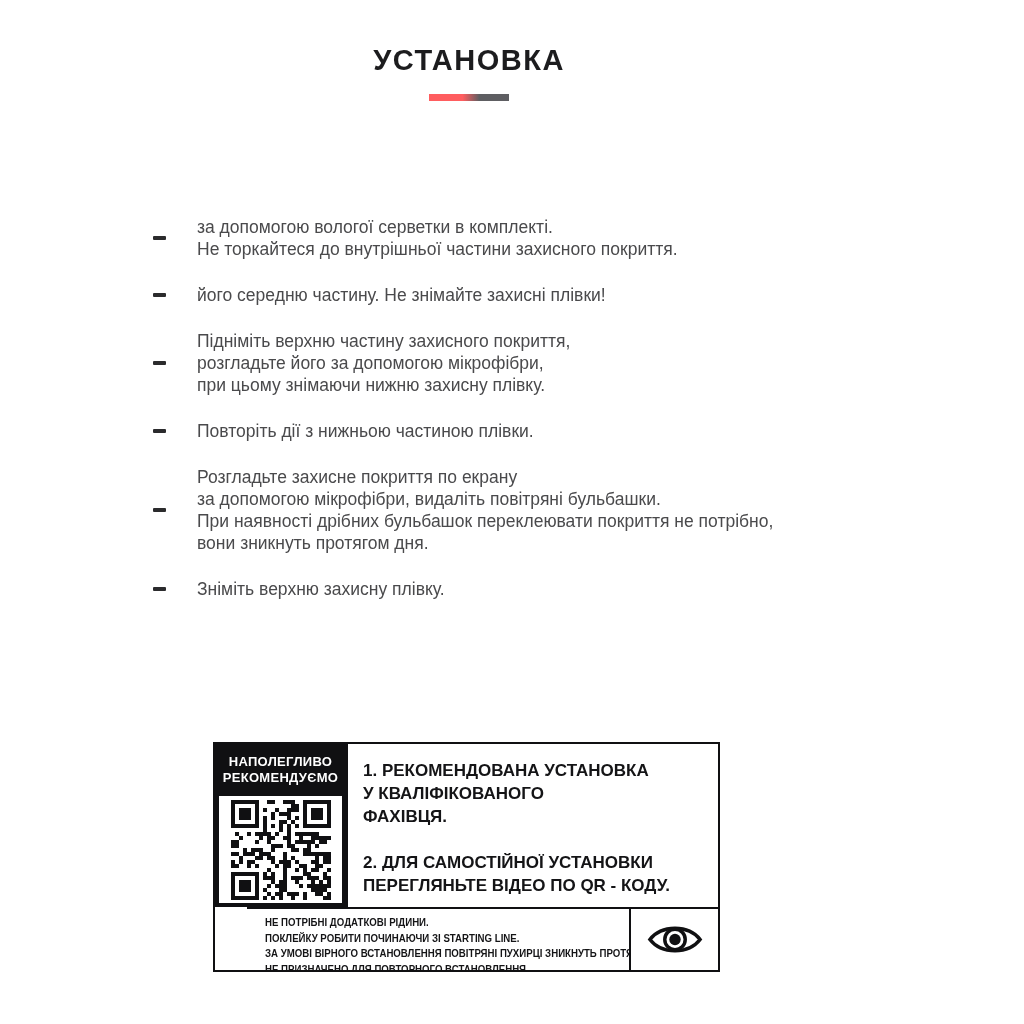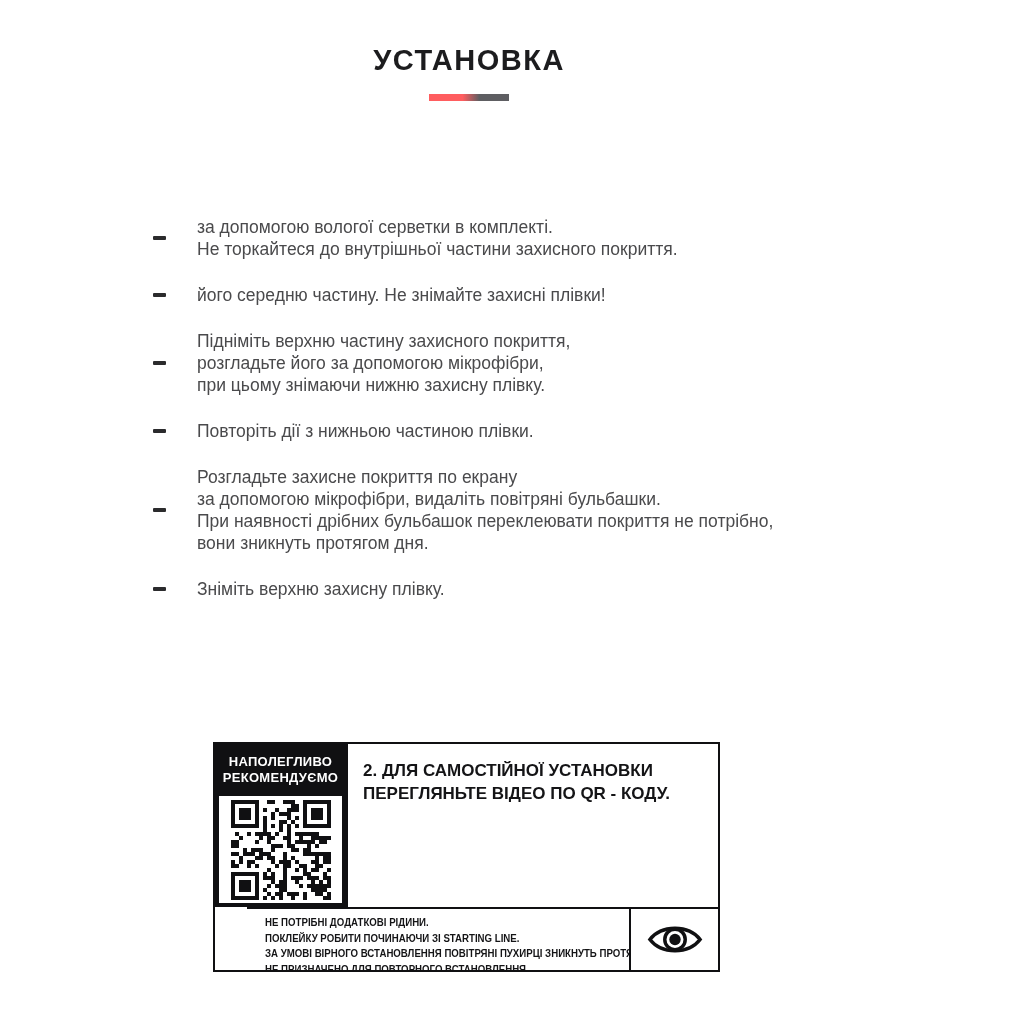--- a/index.html
+++ b/index.html
@@ -426,20 +426,25 @@
               <rect x="48" y="96" width="4" height="4" fill="#101012"></rect>
               <rect x="60" y="96" width="4" height="4" fill="#101012"></rect>
               <rect x="72" y="96" width="4" height="4" fill="#101012"></rect>
               <rect x="92" y="96" width="4" height="4" fill="#101012"></rect>
               <rect x="96" y="96" width="4" height="4" fill="#101012"></rect>
             </svg>
         </div>
       </div>
       <div class="rec-right">
         <div class="pt">
+          <div class="pt-ln">1. РЕКОМЕНДОВАНА УСТАНОВКА</div>
+          <div class="pt-ln">У КВАЛІФІКОВАНОГО</div>
+          <div class="pt-ln">ФАХІВЦЯ.</div>
+        </div>
+        <div class="pt">
           <div class="pt-ln">2. ДЛЯ САМОСТІЙНОЇ УСТАНОВКИ</div>
           <div class="pt-ln">ПЕРЕГЛЯНЬТЕ ВІДЕО ПО QR - КОДУ.</div>
         </div>
       </div>
     </div>
     <div class="rec-bottom">
       <div class="notes">
         <div class="notes-inner">
           <div>НЕ ПОТРІБНІ ДОДАТКОВІ РІДИНИ.</div>
           <div>ПОКЛЕЙКУ РОБИТИ ПОЧИНАЮЧИ ЗІ STARTING LINE.</div>

